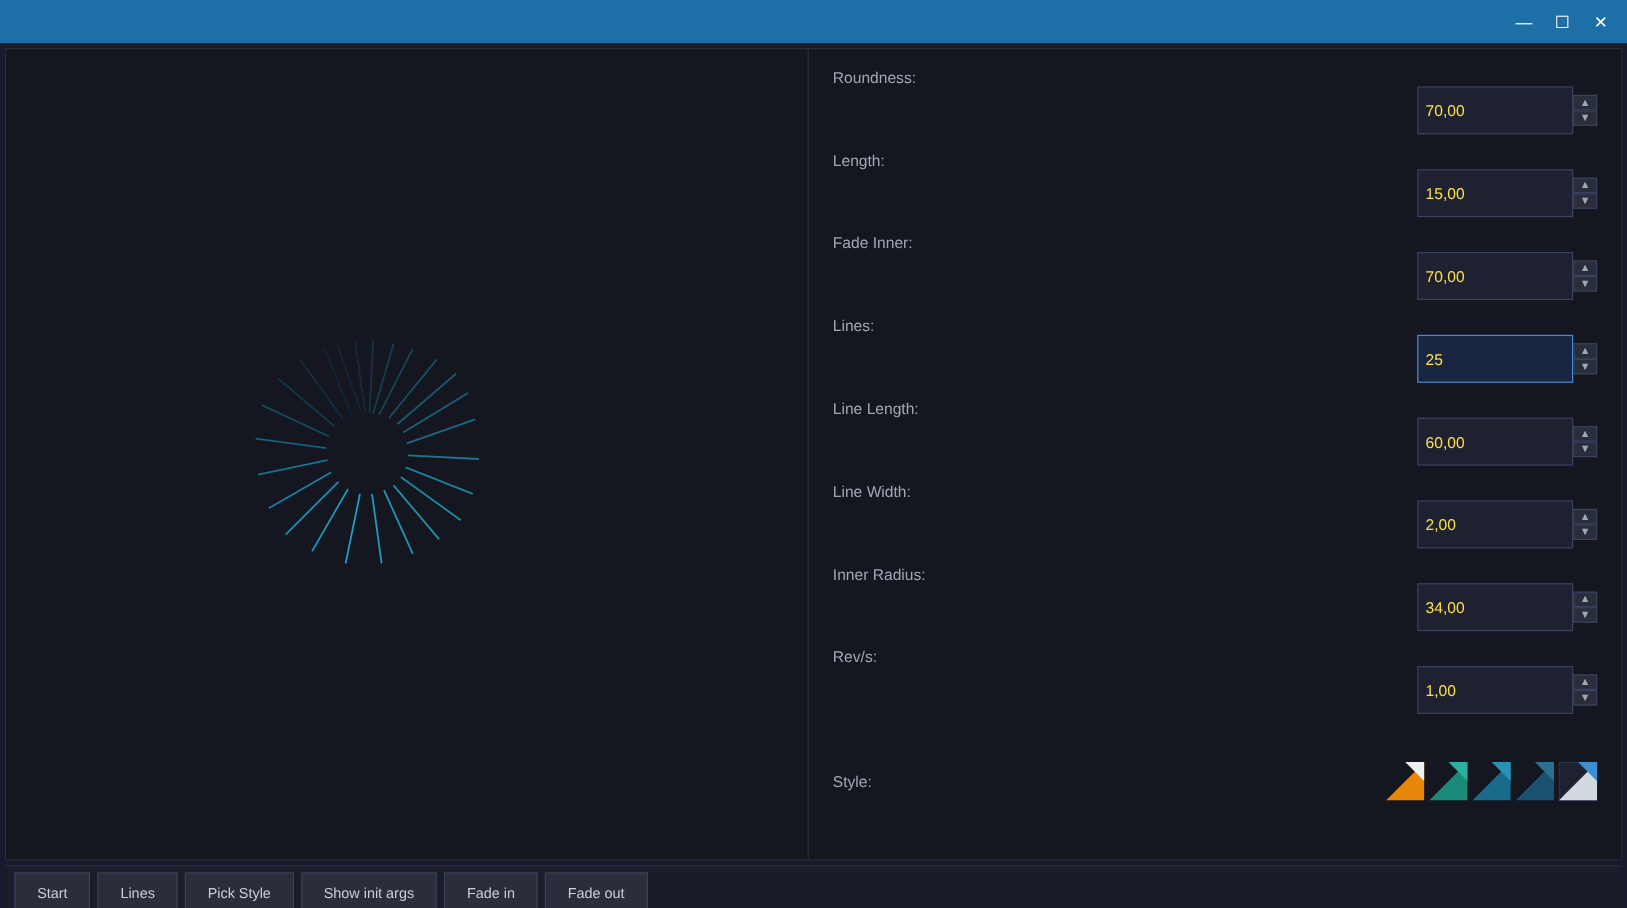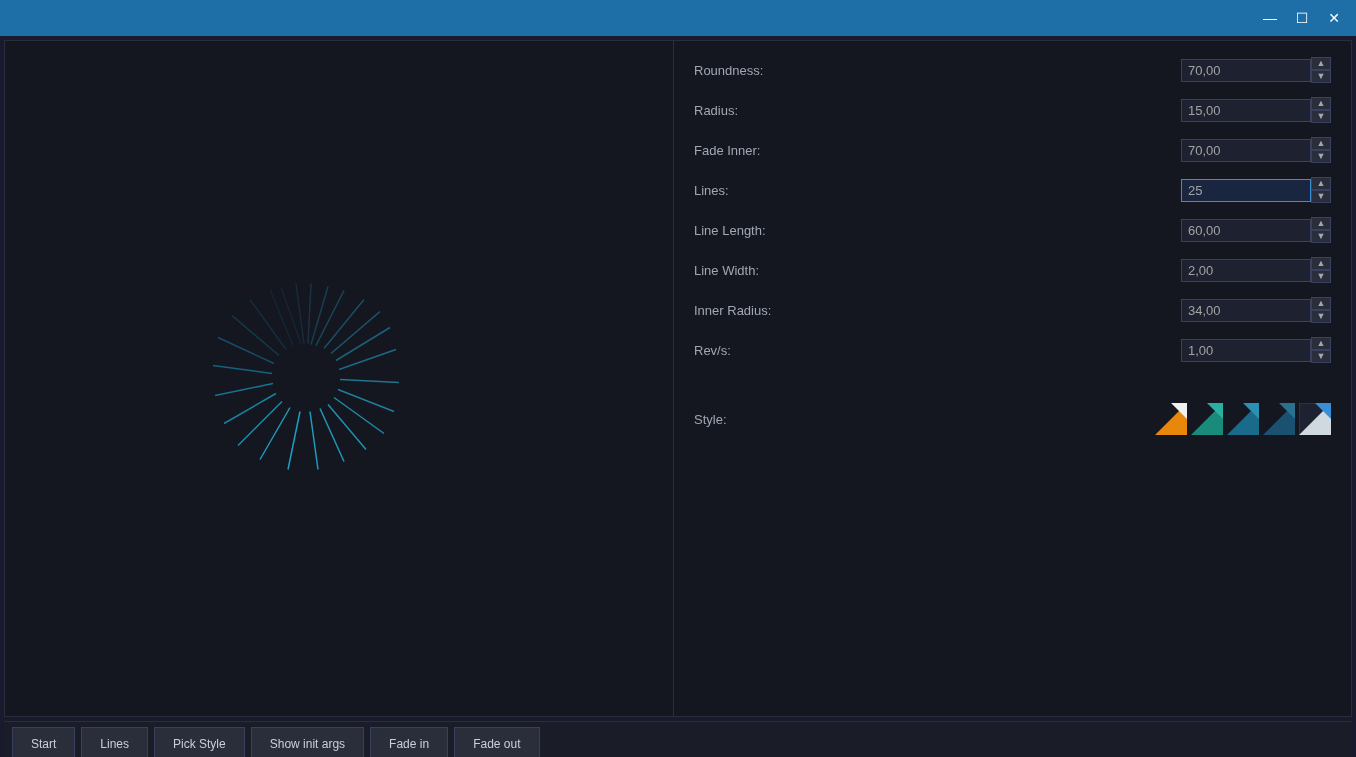--- a/index.html
+++ b/index.html
@@ -57,39 +57,40 @@
     }
     .settings-panel {
       flex: 1;
       background: #141620;
       border: 1px solid #2a2d3a;
       border-left: none;
       padding: 16px 20px;
     }
     .setting-row {
       display: flex;
-      align-items: center;
+      align-items: flex-start;
       margin-bottom: 14px;
+      flex-direction: column;
     }
     .setting-label {
       width: 140px;
       color: #a0a8b4;
       font-size: 13px;
     }
     .setting-input-wrap {
       display: flex;
       align-items: center;
       margin-left: auto;
     }
     .setting-input {
       width: 130px;
-      height: 23px;
+      height: 40px;
       background: #1e2130;
       border: 1px solid #3a4060;
-      color: #a3a3a3;
+      color: #fde047;
       font-size: 13px;
       padding: 0 6px;
       outline: none;
     }
     .setting-input.active {
       border-color: #3a8fd4;
       background: #1a2540;
     }
     .spinner-btns {
       display: flex;
@@ -218,21 +219,21 @@
       <div class="setting-input-wrap">
         <input class="setting-input" type="text" value="70,00" style="">
         <div class="spinner-btns">
           <button class="spin-btn">▲</button>
           <button class="spin-btn">▼</button>
         </div>
       </div>
     </div>
 
     <div class="setting-row">
-      <span class="setting-label">Radius:</span>
+      <span class="setting-label">Length:</span>
       <div class="setting-input-wrap">
         <input class="setting-input" type="text" value="15,00" style="">
         <div class="spinner-btns">
           <button class="spin-btn">▲</button>
           <button class="spin-btn">▼</button>
         </div>
       </div>
     </div>
 
     <div class="setting-row">

